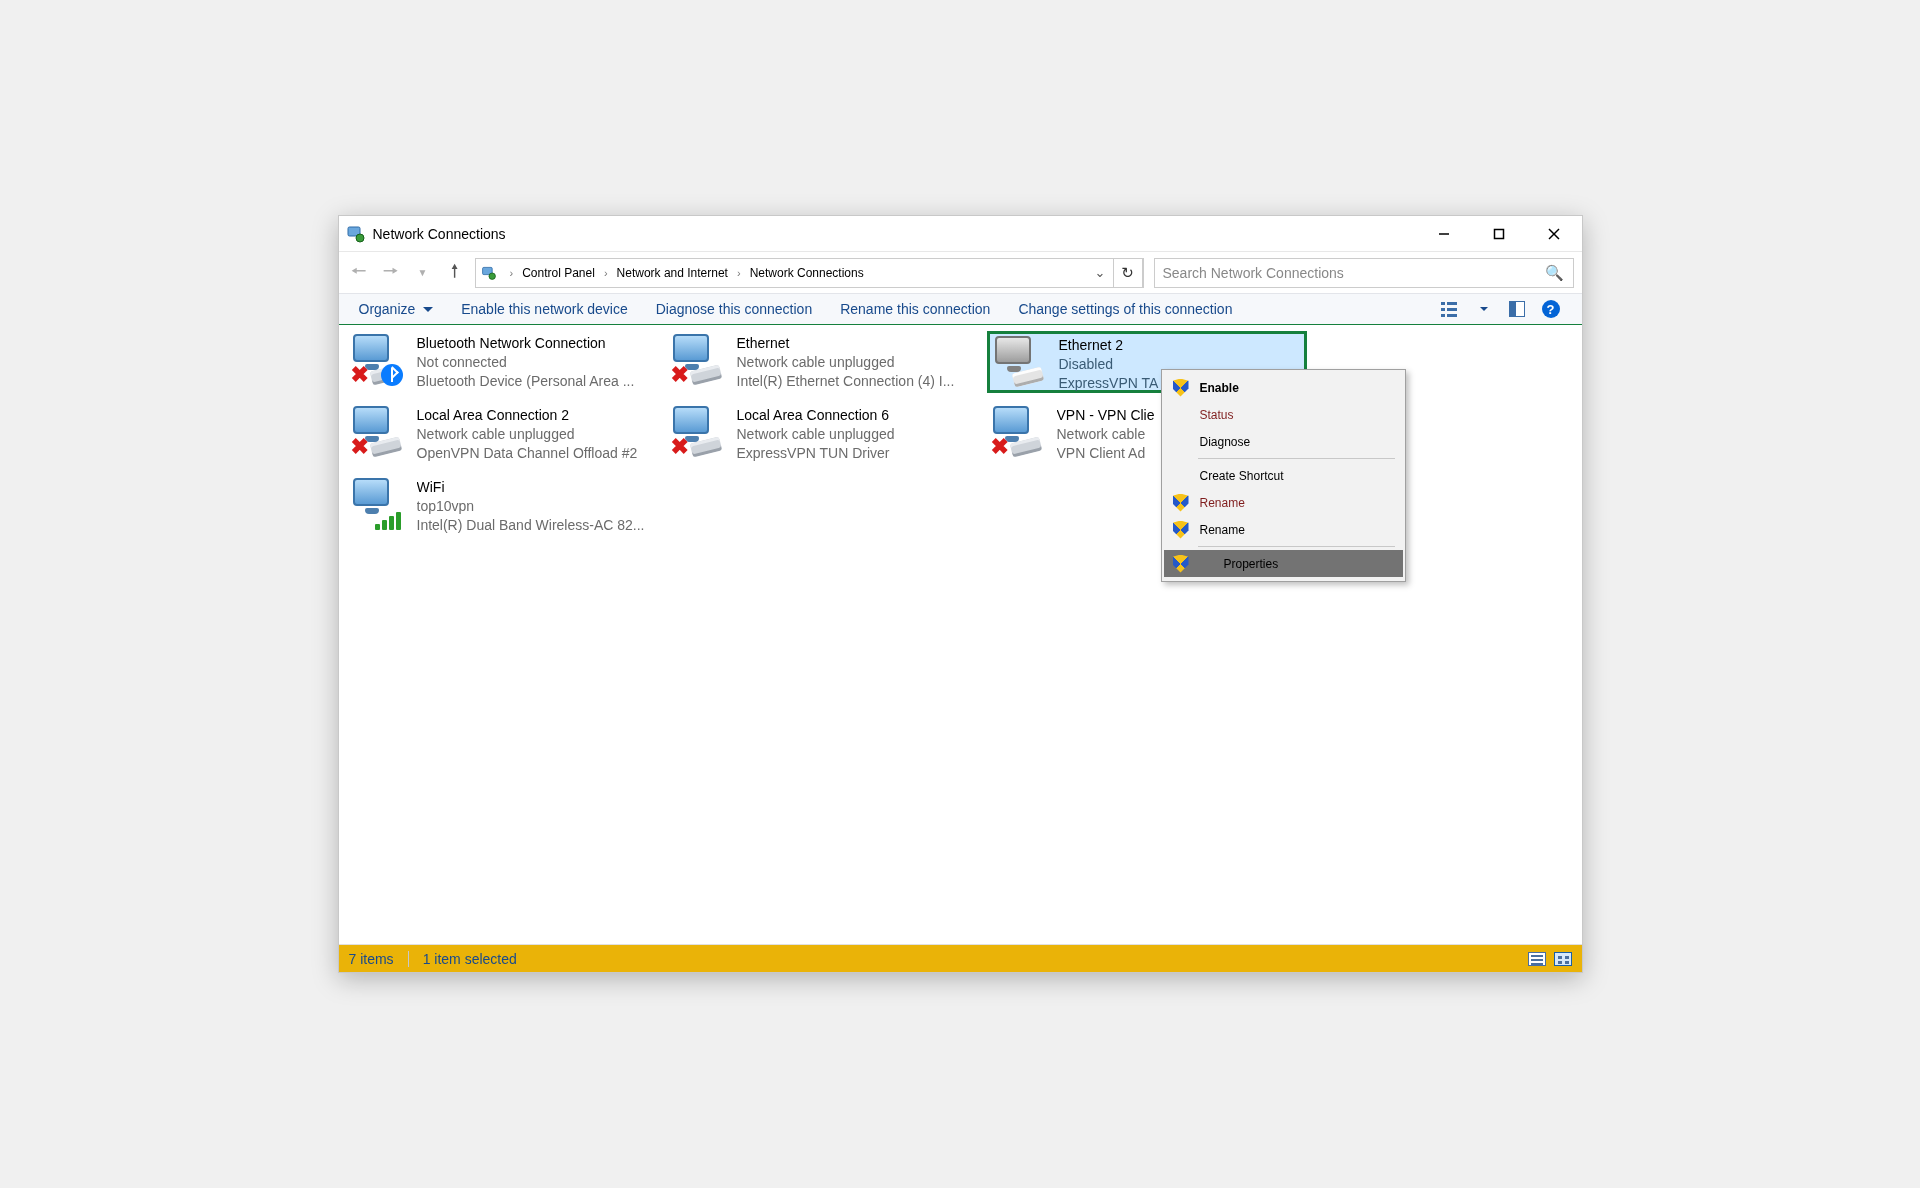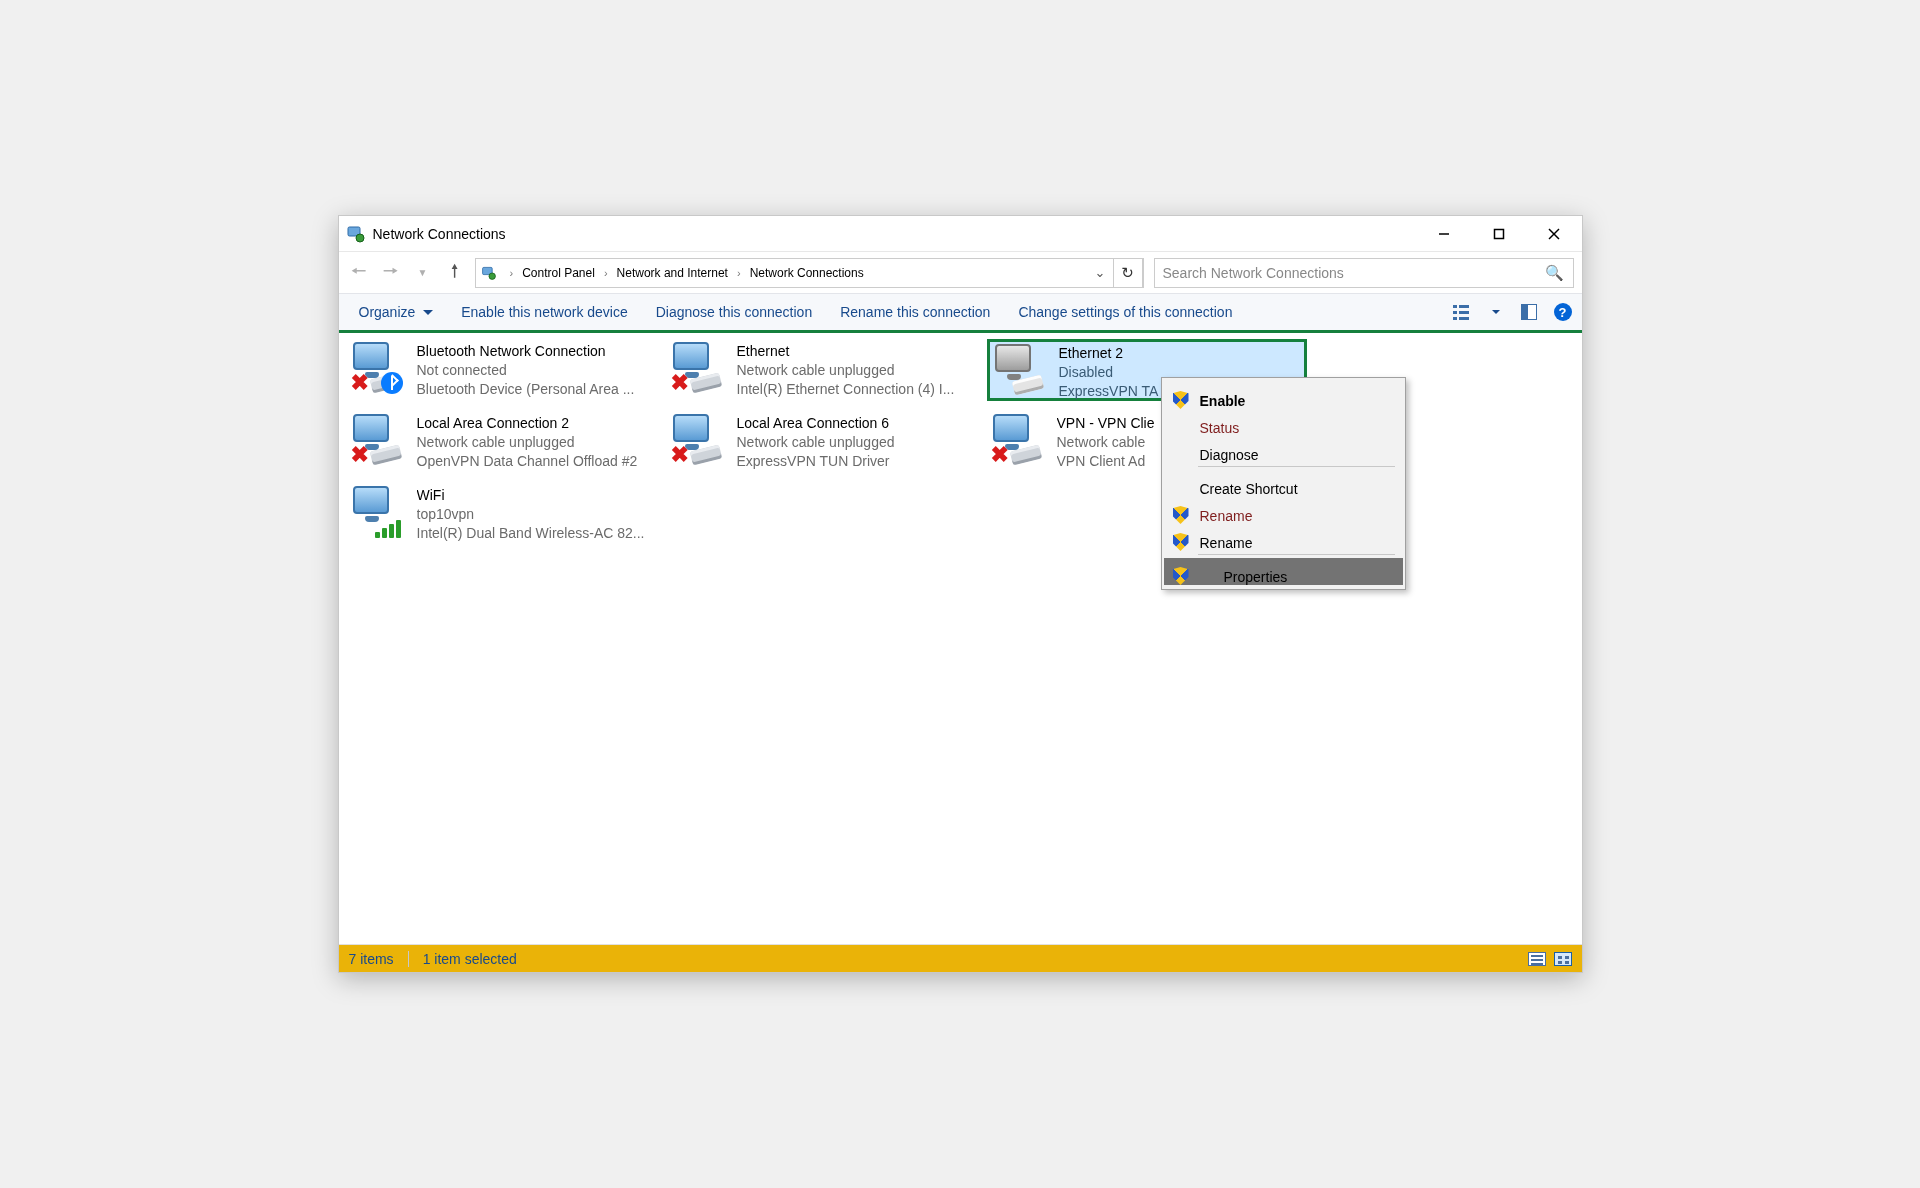--- a/index.html
+++ b/index.html
@@ -123,27 +123,27 @@
     font-family: inherit;
   }
   .search-box input::placeholder { color: #888; }
   .search-box .search-icon {
     font-size: 15px;
     color: #444;
   }
 
   
   .cmd-bar {
-    height: 40px;
+    height: 32px;
     background: #f6f8fb;
     border-top: 1px solid #e3e5ea;
-    border-bottom: 3px solid #15803d;
-    display: flex;
-    align-items: center;
-    padding: 0 8px 0 6px;
+    border-bottom: 1px solid #15803d;
+    display: flex;
+    align-items: center;
+    padding: 0 20px 0 6px;
     font-size: 14px;
   }
   .cmd-bar .cmd {
     color: #184a8c;
     padding: 6px 14px;
     cursor: default;
   }
   .cmd-bar .organize .caret {
     display: inline-block;
     width: 0; height: 0;
@@ -303,24 +303,24 @@
     top: 44px;
     width: 245px;
     background: #f2f2f2;
     border: 1px solid #a0a0a0;
     box-shadow: 3px 3px 6px rgba(0,0,0,0.25);
     padding: 4px 2px;
     z-index: 50;
   }
   .ctx-menu .item {
     display: flex;
-    align-items: flex-end;
+    align-items: center;
     height: 27px;
     padding: 0 10px 0 4px;
-    font-size: 14px;
+    font-size: 12px;
     color: #000;
     cursor: default;
     position: relative;
   }
   .ctx-menu .item.disabled { color: #7f1d1d; }
   .ctx-menu .item.bold { font-weight: 600; }
   .ctx-menu .item.highlight { background: #737373; gap: 24px; }
   .ctx-menu .sep {
     height: 1px;
     background: #c8c8c8;

